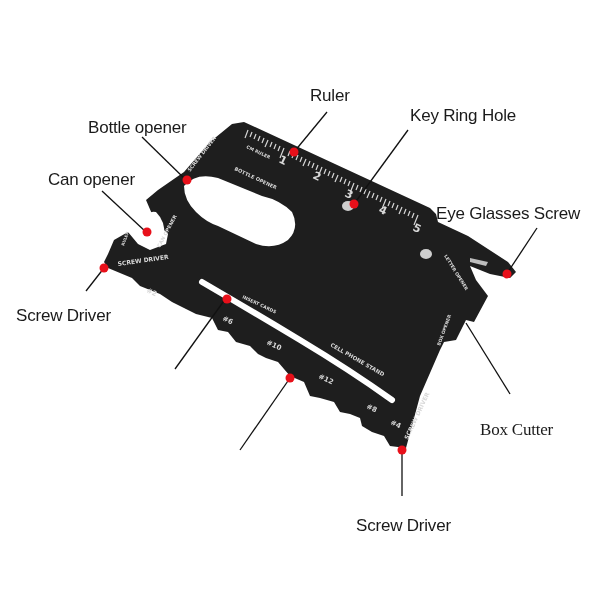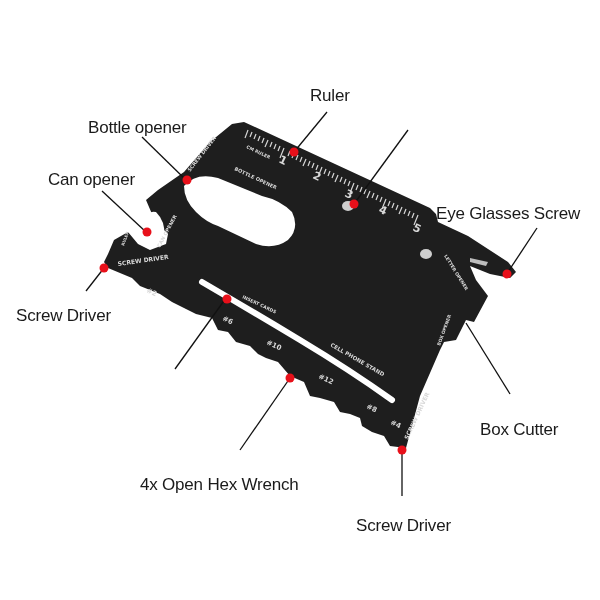--- a/index.html
+++ b/index.html
@@ -181,20 +181,20 @@
       <circle cx="507" cy="274" r="4.5"></circle>
       <circle cx="104" cy="268" r="4.5"></circle>
       <circle cx="227" cy="299" r="4.5"></circle>
       <circle cx="290" cy="378" r="4.5"></circle>
       <circle cx="402" cy="450" r="4.5"></circle>
     </g>
   </svg>
 
   <div class="callout-label" style="left:310px; top:86px;">Ruler</div>
   <div class="callout-label" style="left:88px; top:118px;">Bottle opener</div>
+  <div class="callout-label" style="left:410px; top:106px;">Key Ring Hole</div>
   <div class="callout-label" style="left:48px; top:170px;">Can opener</div>
   <div class="callout-label" style="left:436px; top:204px;">Eye Glasses Screw</div>
   <div class="callout-label" style="left:16px; top:306px;">Screw Driver</div>
-  <div class="callout-label" style="left:480px; top:420px;">Box Cutter</div>
-  <div class="callout-label" style="left:140px; top:475px;">4x Open Hex Wrench</div>
+  <div class="callout-label" style="left:480px; top:420px;font-family:Liberation Serif, serif;">Box Cutter</div>
   <div class="callout-label" style="left:356px; top:516px;">Screw Driver</div>
 
 </div>
 
 </body></html>

